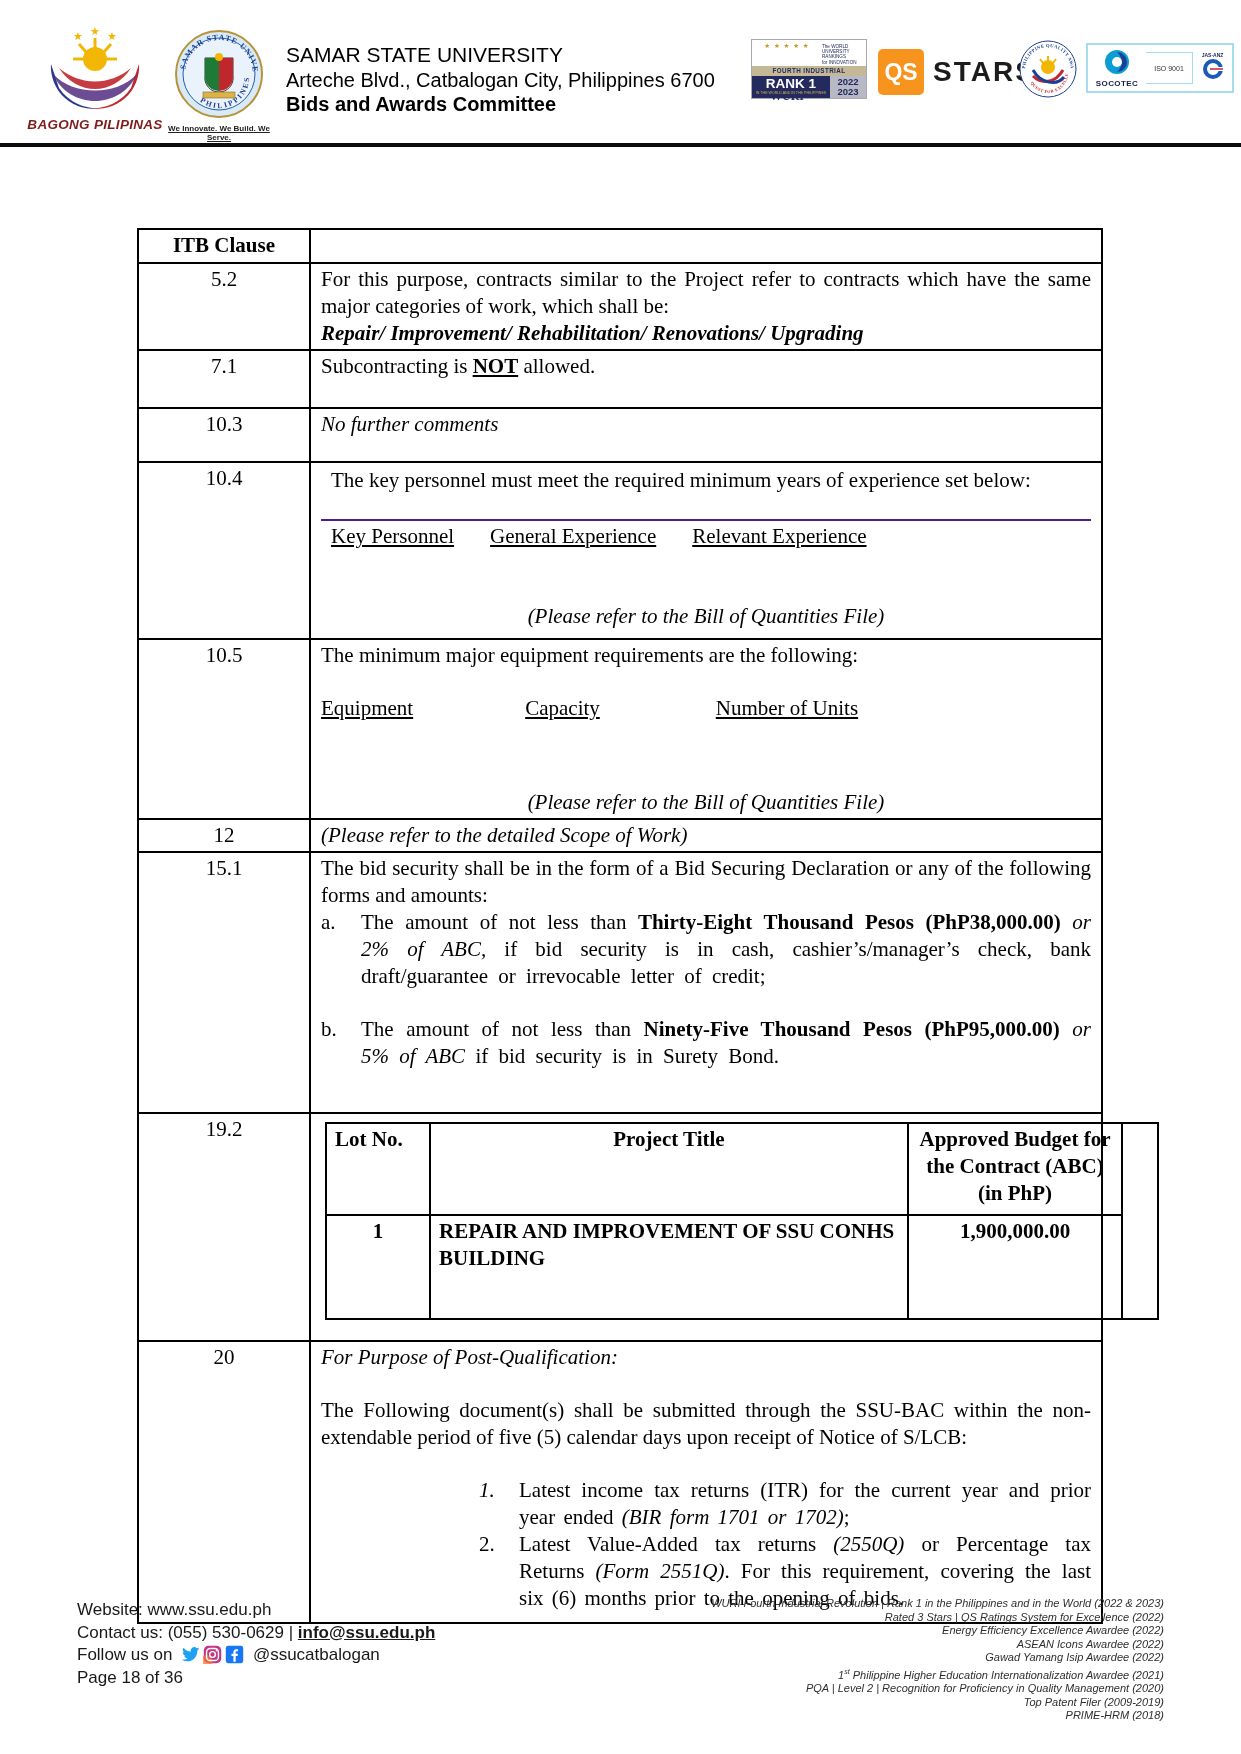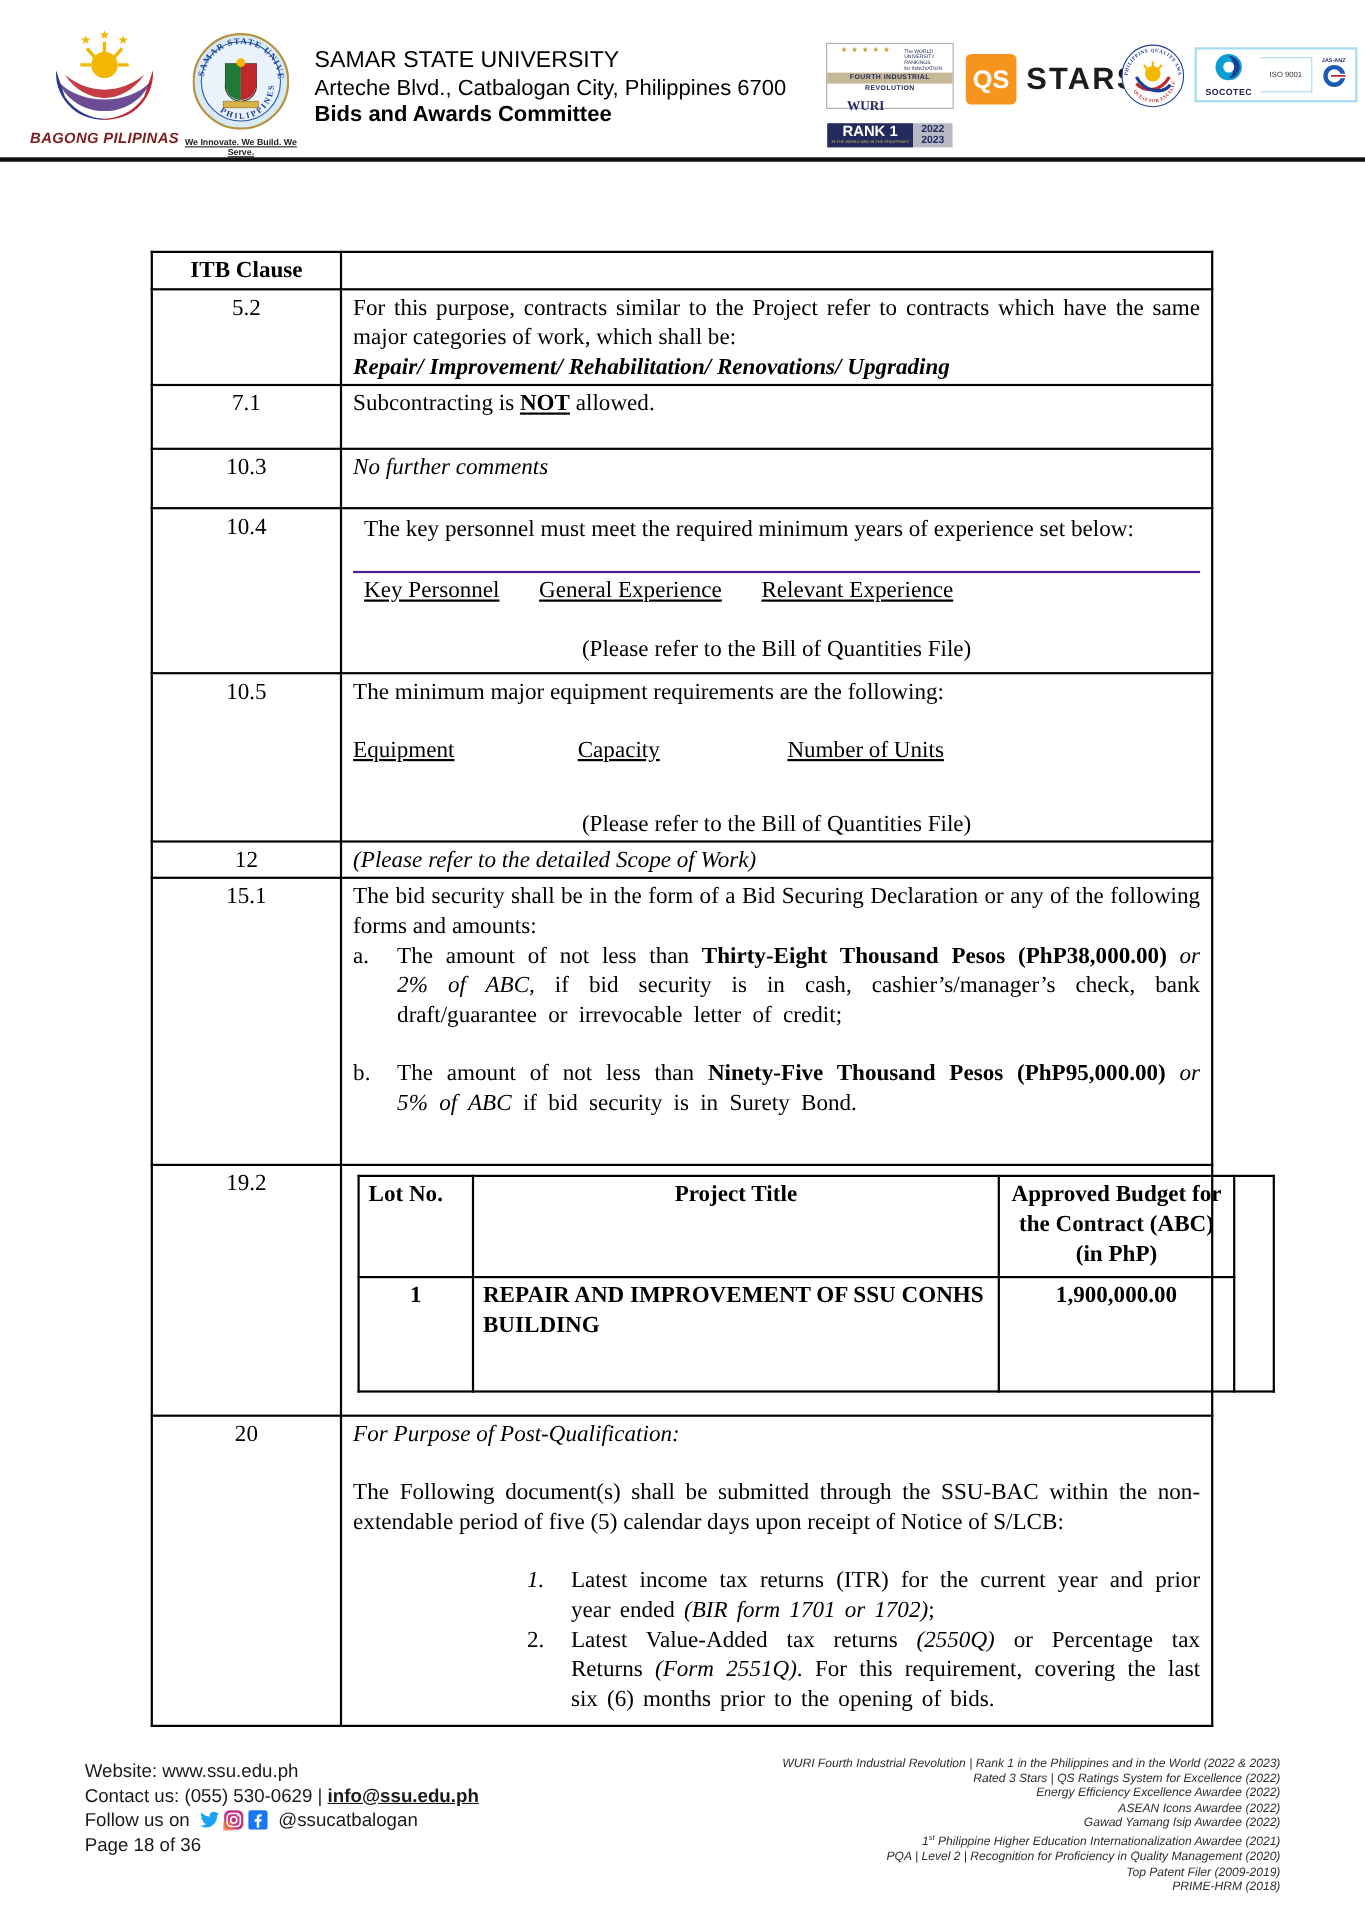--- a/index.html
+++ b/index.html
@@ -21,21 +21,21 @@
   
   .badge-wuri{position:absolute;left:751px;top:39px;width:116px;height:60px;border:1px solid #a9a9b5;
               background:#fff;font-family:"Liberation Sans",sans-serif;box-sizing:border-box;}
   .wuri-top{display:flex;height:26px;}
   .wuri-left{width:70px;text-align:center;}
   .wuri-stars{font-size:6.5px;color:#c49a2c;letter-spacing:1px;line-height:7px;padding-top:2px;}
   .wuri-name{font-family:"Liberation Serif",serif;font-weight:bold;font-size:12px;color:#232a5e;line-height:15px;margin-top:40px;}
   .wuri-side{flex:1;font-size:4.6px;line-height:5.2px;color:#232a5e;padding-top:4px;text-align:left;}
   .wuri-bar{height:10px;background:#c5b897;color:#232a5e;font-size:6.3px;font-weight:bold;
             text-align:center;line-height:10px;letter-spacing:.4px;}
-  .wuri-bottom{display:flex;height:22px;margin-top:36px;}
+  .wuri-bottom{display:flex;height:22px;}
   .wuri-rank{flex:1;background:#232a5e;color:#fff;text-align:center;}
   .wuri-rank-main{font-weight:bold;font-size:13.5px;line-height:15px;}
   .wuri-rank-sub{font-size:3.6px;color:#d8b04a;line-height:4px;}
   .wuri-years{width:36px;background:#b9b9c5;color:#232a5e;font-weight:bold;font-size:9.5px;
               line-height:10px;text-align:center;padding-top:1px;box-sizing:border-box;}
 
   
   .badge-qs{position:absolute;left:878px;top:49px;display:flex;align-items:center;gap:9px;
             font-family:"Liberation Sans",sans-serif;}
   .qs-box{width:46px;height:46px;background:#f7941d;border-radius:5px;color:#fff;font-weight:bold;
@@ -62,21 +62,21 @@
   table.bds{position:absolute;left:137px;top:228px;width:966px;border-collapse:collapse;
             font-size:21px;line-height:27px;table-layout:fixed;padding-left:40px;}
   table.bds td{border:2px solid #000;vertical-align:top;padding:2px 10px;}
   td.clause{width:150px;text-align:center;padding:2px 4px;}
   .th{font-weight:bold;}
   .just{text-align:justify;}
   .it{font-style:italic;}
   .bi{font-weight:bold;font-style:italic;}
   .bu{font-weight:bold;text-decoration:underline;}
   .uh{text-decoration:underline;}
-  .center-note{text-align:center;}
+  .center-note{text-align:center;font-style:italic;margin-top:27px;}
   .sp8{height:8px;} .sp26{height:26px;} .sp40{height:40px;}
   td.nopad{padding:0;}
   .secA{padding:2px 10px;border-bottom:2px solid #4c1d95;min-height:56px;box-sizing:border-box;}
   .secB{padding:2px 10px 6px;min-height:88px;box-sizing:border-box;}
   .mh54{min-height:52px;} .mh50{min-height:48px;}
   .gap104 .uh{margin-right:36px;}
   .h105-2{margin-left:112px;} .h105-3{margin-left:116px;}
   .ab{display:flex;word-spacing:5px;}
   .ab .n{width:40px;flex:none;}
   .ab .b{flex:1;text-align:justify;}

